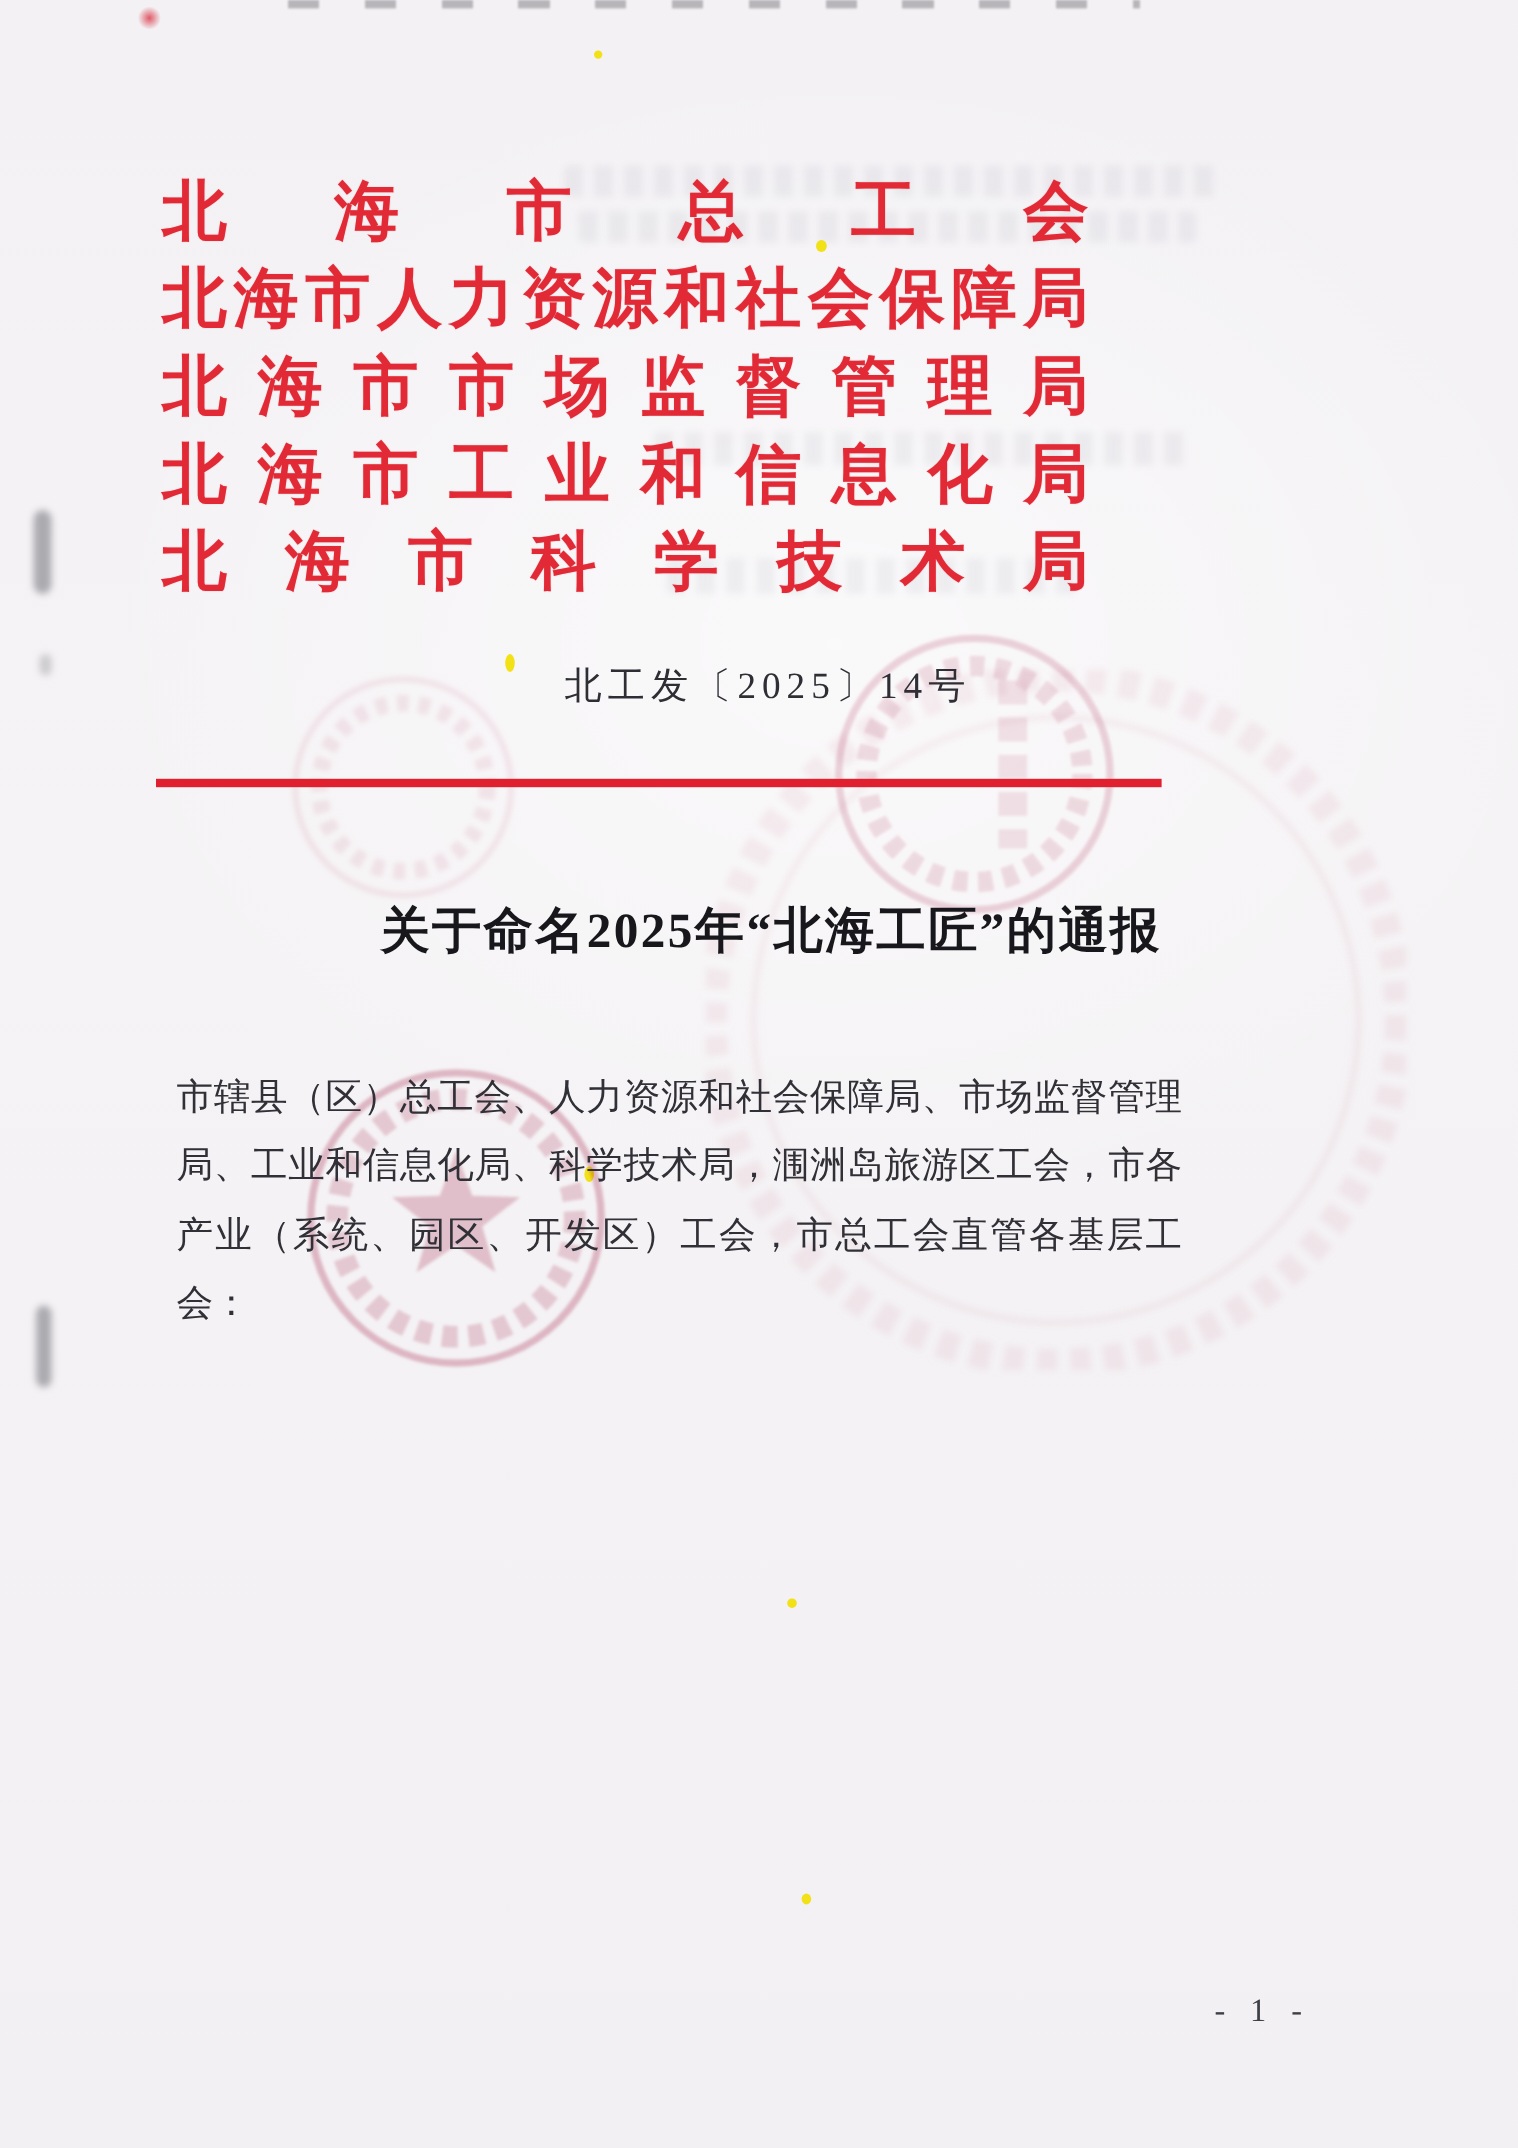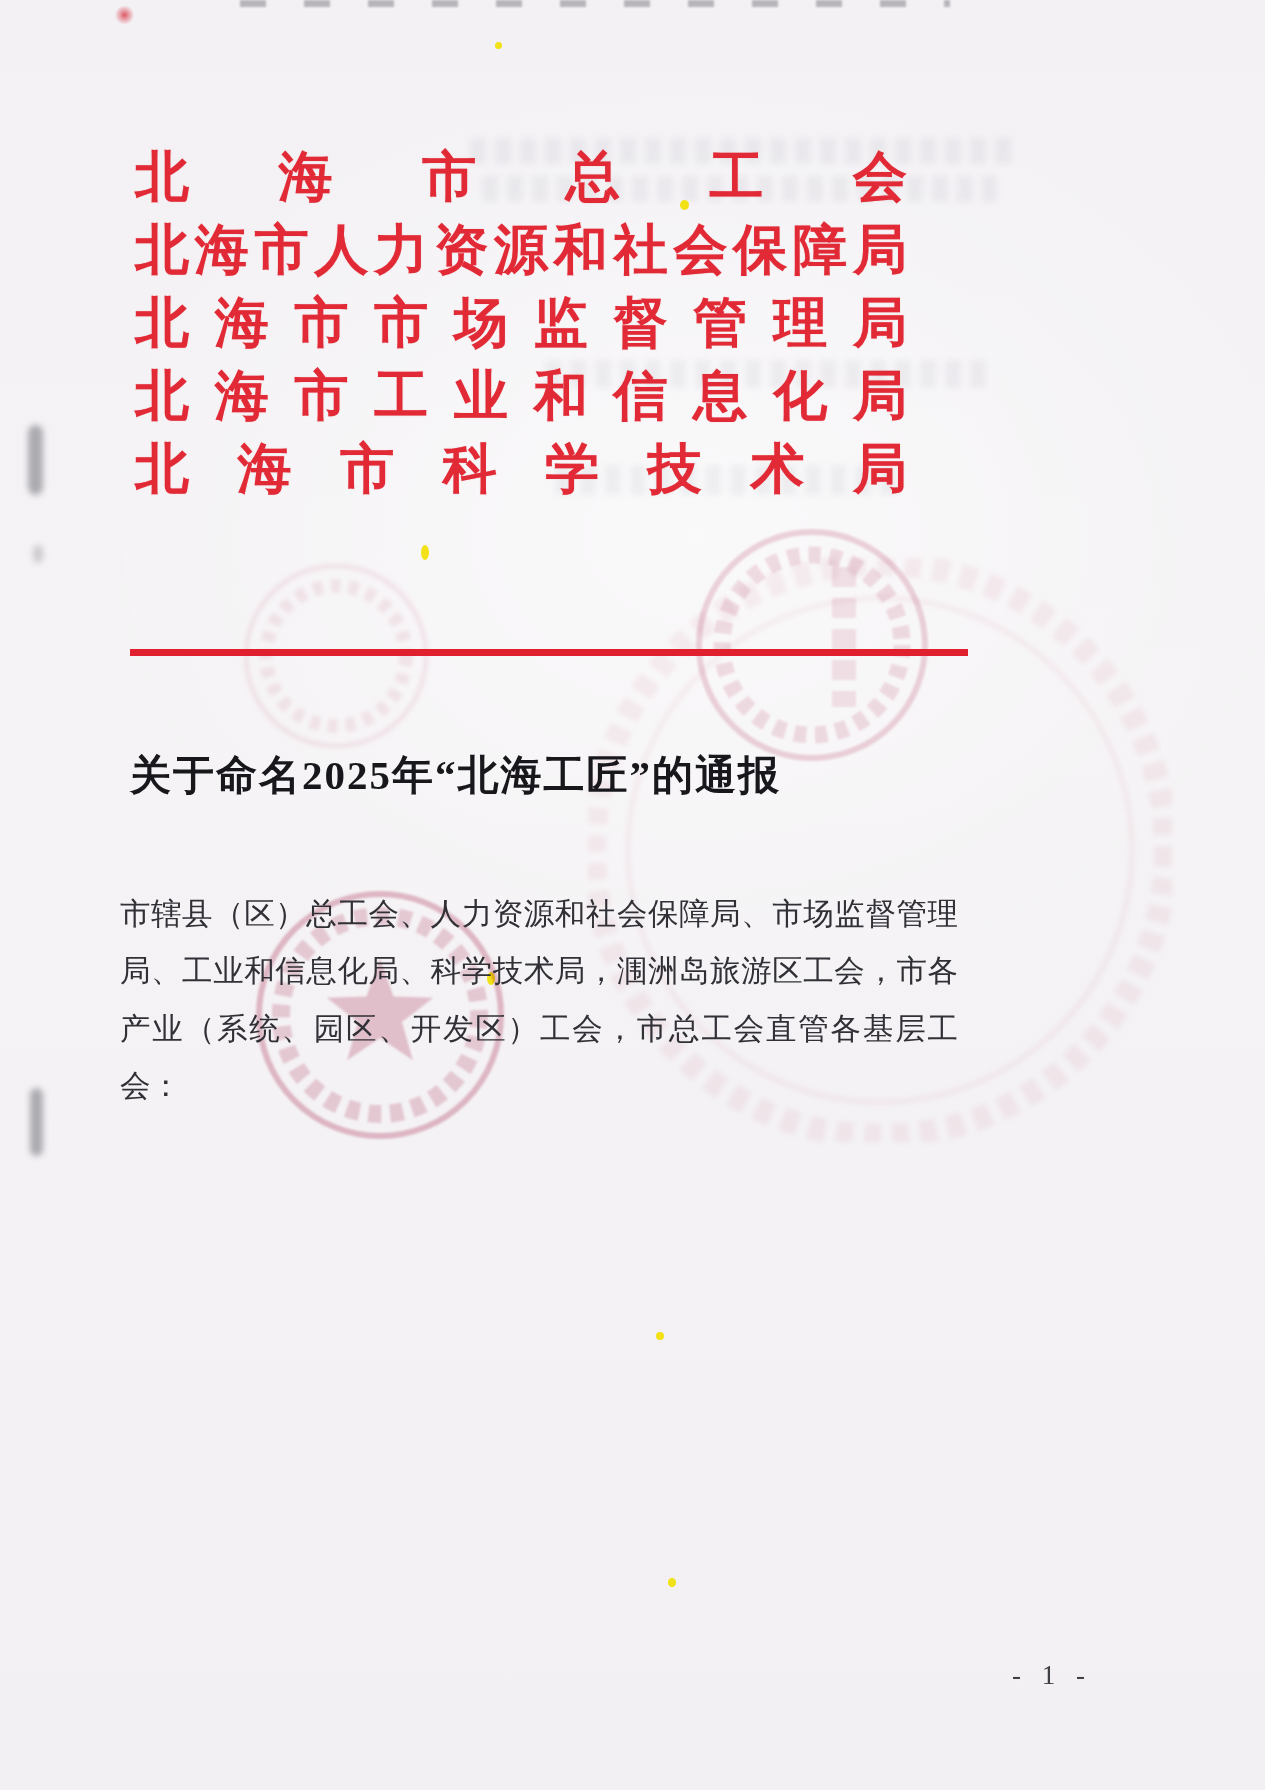--- a/index.html
+++ b/index.html
@@ -33,25 +33,25 @@
   }
   .doc-number {
     position:absolute; top:551px; left:27px; width:1226px;
     text-align:center; font-size:31px; letter-spacing:5px; color:#2e2e34;
   }
   .red-rule { position:absolute; top:649px; left:130px; width:838px; height:7px; background:#e01f2f; }
 
   
   .title {
     position:absolute; top:750px; left:130px; width:838px; margin:0;
-    text-align:left; font-size:41px; line-height:50px; font-weight:bold;
+    text-align:right; font-size:41px; line-height:50px; font-weight:bold;
     color:#17171c; letter-spacing:2px;
   }
   .body-text {
-    position:absolute; top:886px; left:120px; width:838px;
+    position:absolute; top:886px; left:147px; width:838px;
     font-size:30.5px; line-height:57.3px; color:#303036;
     text-align:justify;
   }
   .para { margin:0; }
   .para.indent { text-indent:2em; margin-top:14px; }
 
   .page-number {
     position:absolute; top:1660px; left:1012px;
     font-size:27px; letter-spacing:7px; color:#3f3f46; white-space:nowrap;
   }
@@ -180,20 +180,21 @@
           <span>市</span>
           <span>科</span>
           <span>学</span>
           <span>技</span>
           <span>术</span>
           <span>局</span>
         </div>
     </div>
   </header>
 
+  <div class="doc-number">北工发〔2025〕14号</div>
 
   <div class="red-rule"></div>
 
   <h1 class="title">关于命名2025年“北海工匠”的通报</h1>
 
   <div class="body-text">
     <p class="para">市辖县（区）总工会、人力资源和社会保障局、市场监督管理局、工业和信息化局、科学技术局，涠洲岛旅游区工会，市各产业（系统、园区、开发区）工会，市总工会直管各基层工会：</p>
   </div>
 
   <div class="page-number">- 1 -</div>

